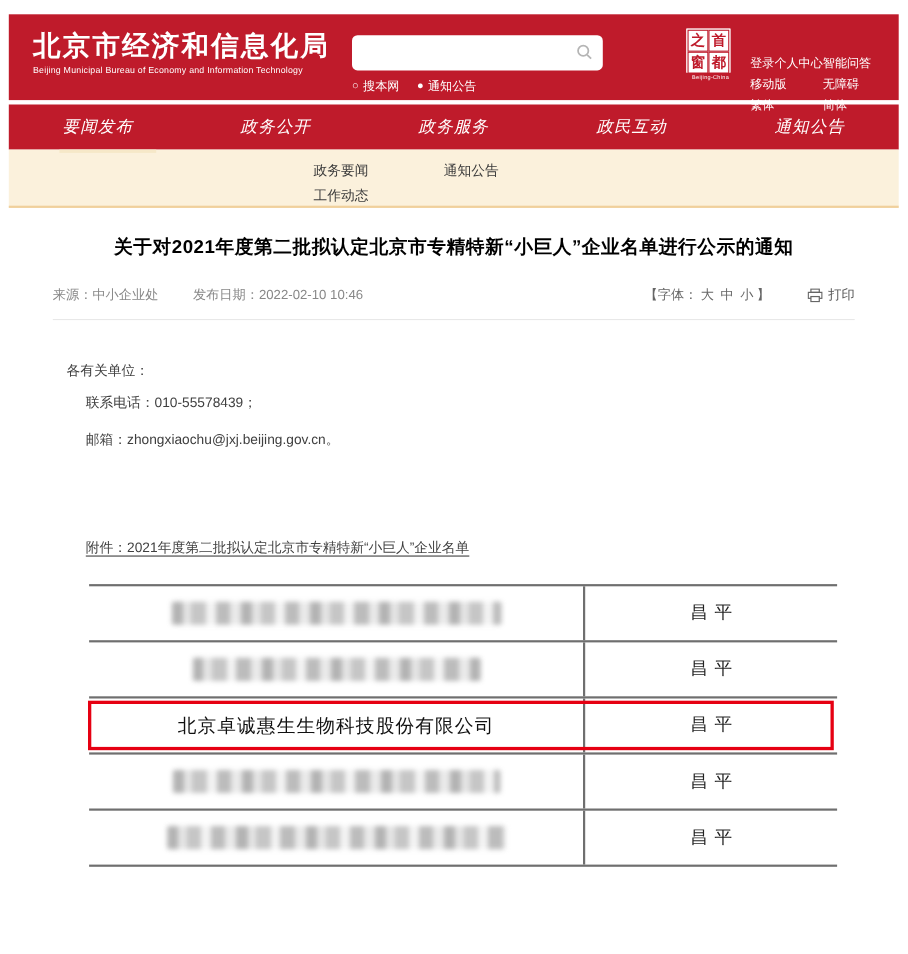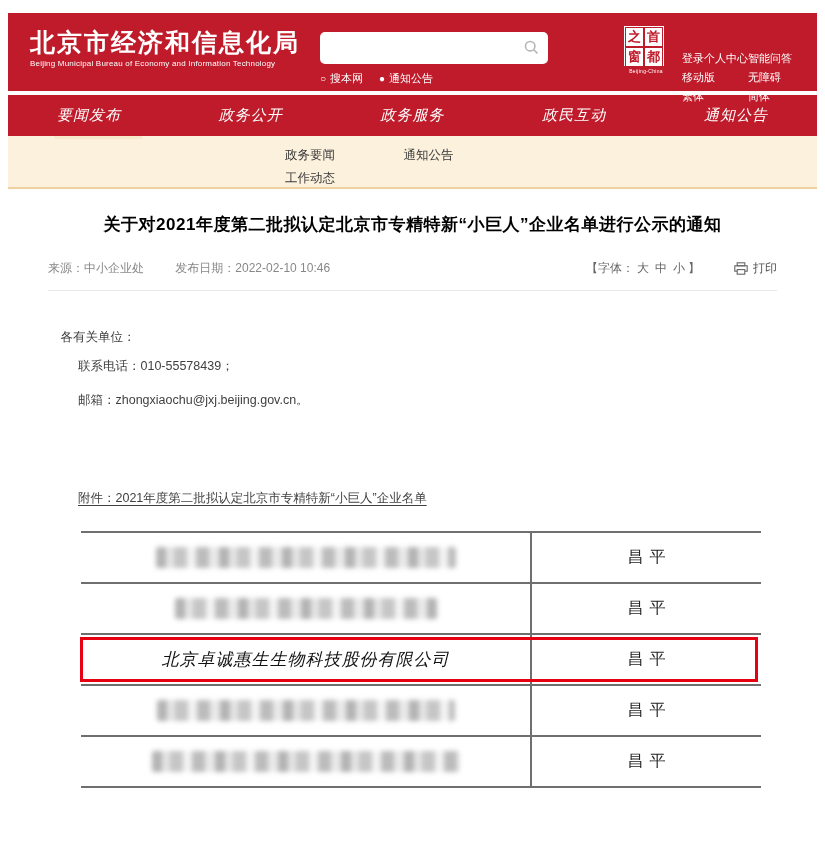--- a/index.html
+++ b/index.html
@@ -51,21 +51,21 @@
   .salutation { margin-top:38px; text-indent:1em; }
   .para { margin-top:5px; line-height:30px; text-indent:2.4em; text-align:justify; }
   .phone-line { margin-top:9px; text-indent:2.4em; line-height:22px; }
   .email-line { margin-top:12px; text-indent:2.4em; line-height:22px; }
   .attachment-line { margin-top:76px; text-indent:2.4em; line-height:22px; }
   .attachment-line .att-link { text-decoration:underline; text-underline-offset:3px; color:#3f3f3f; cursor:pointer; }
 
   
   .pub-table { margin:22px 0 0 33px; width:680px; border-top:2px solid #6f6f6f; position:relative; font-family:"Liberation Serif","DejaVu Serif",serif; }
   .t-row { display:flex; height:51px; border-bottom:2px solid #6f6f6f; position:relative; align-items:center; }
-  .t-company { width:451px; border-right:2px solid #6f6f6f; height:100%; display:flex; align-items:center; justify-content:center;font-style:italic; }
+  .t-company { width:451px; border-right:2px solid #6f6f6f; height:100%; display:flex; align-items:center; justify-content:center; }
   .t-district { flex:1; text-align:center; font-size:16px; color:#222; letter-spacing:6px; text-indent:6px; }
   .company-name { font-size:17px; color:#111; letter-spacing:1px; }
   .hl-border { position:absolute; left:-1px; right:3px; top:2px; bottom:2px; border:3px solid #e60012; pointer-events:none; }
   .redacted-block { height:21px; filter:blur(2.5px); opacity:.75; border-radius:2px;
      background:repeating-linear-gradient(90deg,#9a9a9a 0 10px,#dcdcdc 10px 18px,#b3b3b3 18px 31px,#f0f0f0 31px 40px,#a6a6a6 40px 53px,#e3e3e3 53px 63px); }
   .w1 { width:300px; } .w2 { width:262px; } .w3 { width:298px; } .w4 { width:308px; }
 </style>
 </head>
 <body>
 

